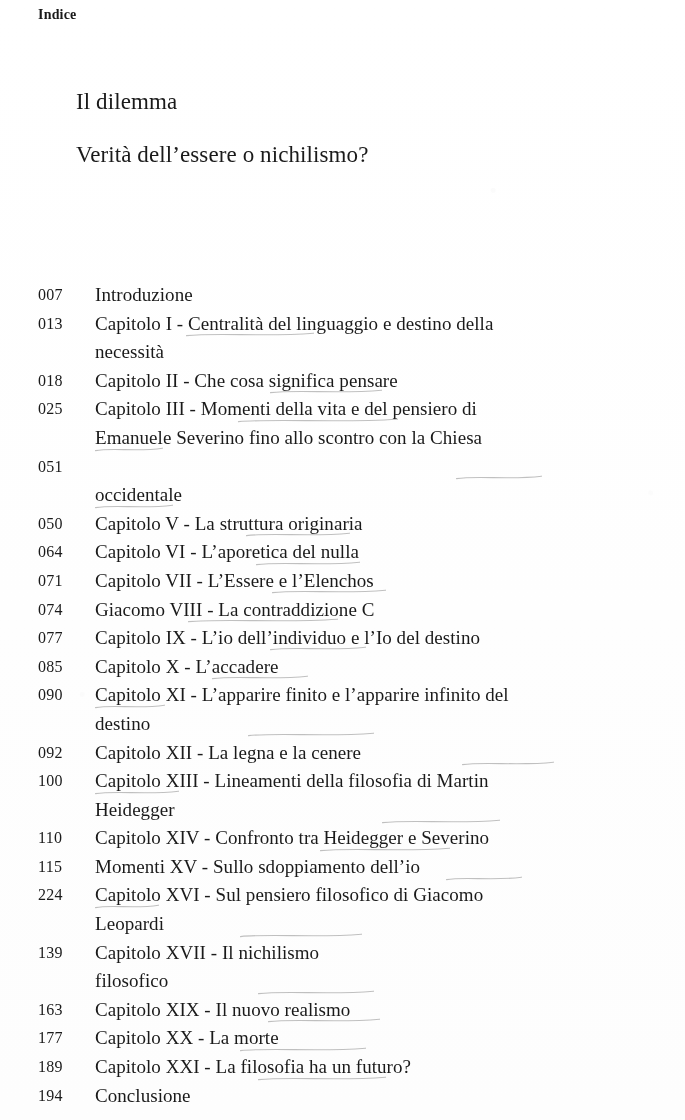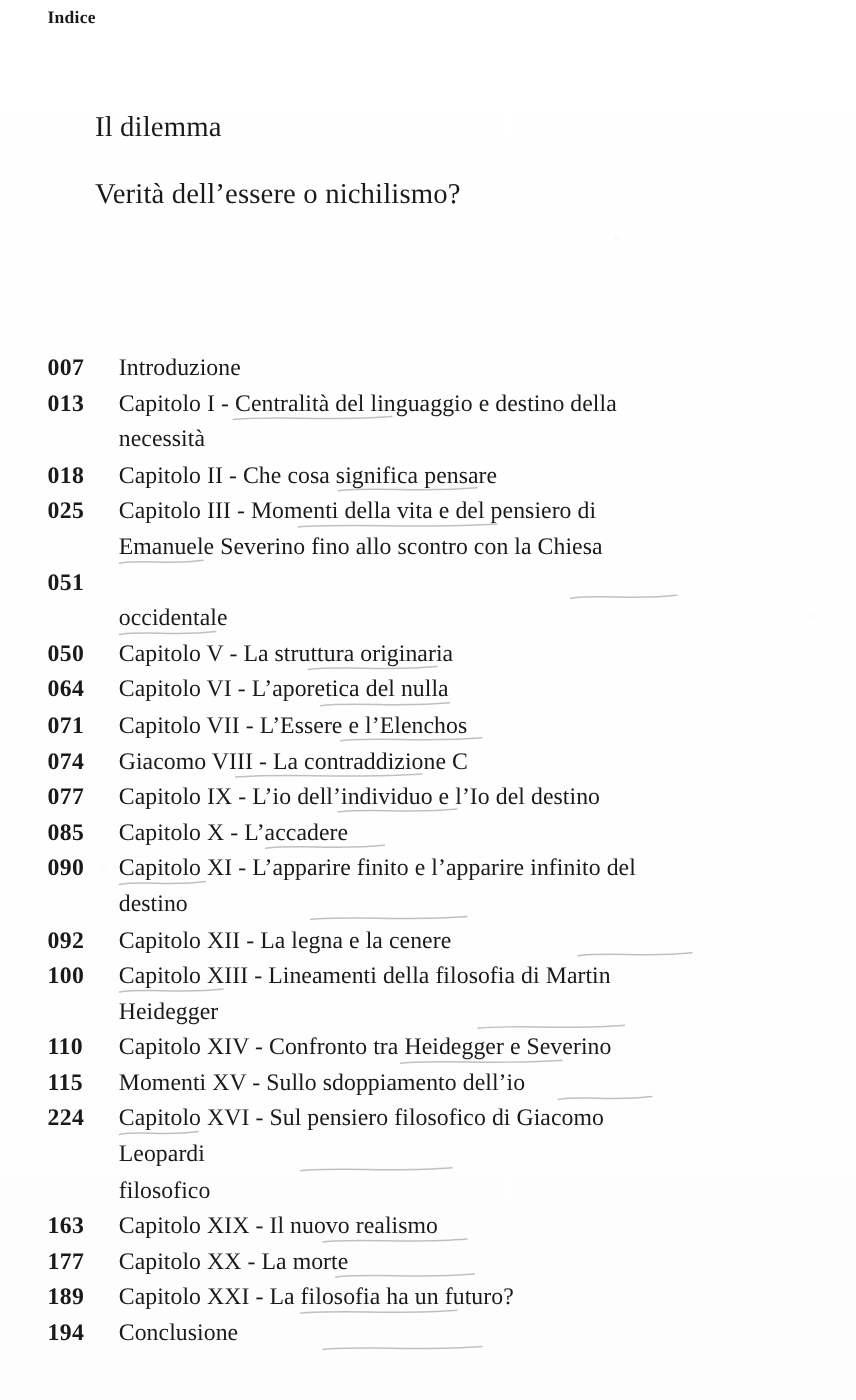--- a/index.html
+++ b/index.html
@@ -67,23 +67,22 @@
     height: 28.6px;
     line-height: 28.6px;
     white-space: nowrap;
   }
 
   .page-num {
     position: absolute;
     left: 38px;
     top: 0;
     width: 48px;
-    font-size: 19px;
+    font-size: 16px;
     letter-spacing: 0.3px;
-    font-weight: bold;
   }
 
   .entry-text {
     position: absolute;
     left: 95px;
     top: 0;
     font-size: 19px;
     letter-spacing: 0.05px;
   }
 
@@ -228,20 +227,26 @@
         <div class="toc-line">
           <span class="page-num">224</span>
           <span class="entry-text">Capitolo XVI - Sul pensiero filosofico di Giacomo</span>
         </div>
         <div class="toc-line">
           <span class="entry-text">Leopardi</span>
         </div>
       </div>
       <div class="toc-entry">
         <div class="toc-line">
+          <span class="page-num">139</span>
+          <span class="entry-text">Capitolo XVII - Il nichilismo</span>
+        </div>
+      </div>
+      <div class="toc-entry">
+        <div class="toc-line">
           <span class="entry-text">filosofico</span>
         </div>
       </div>
       <div class="toc-entry">
         <div class="toc-line">
           <span class="page-num">163</span>
           <span class="entry-text">Capitolo XIX - Il nuovo realismo</span>
         </div>
       </div>
       <div class="toc-entry">

